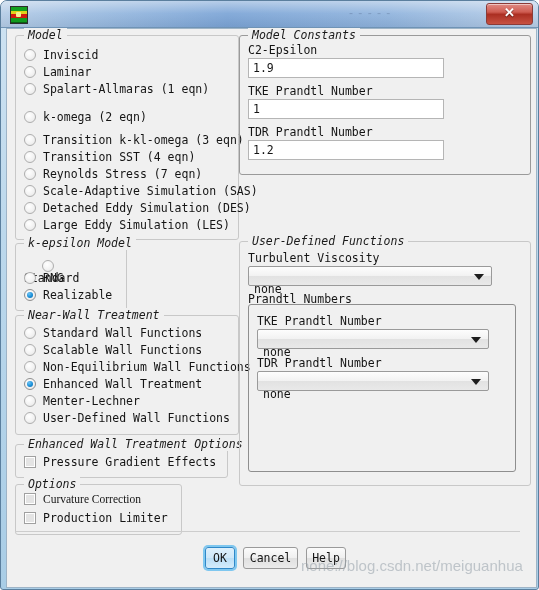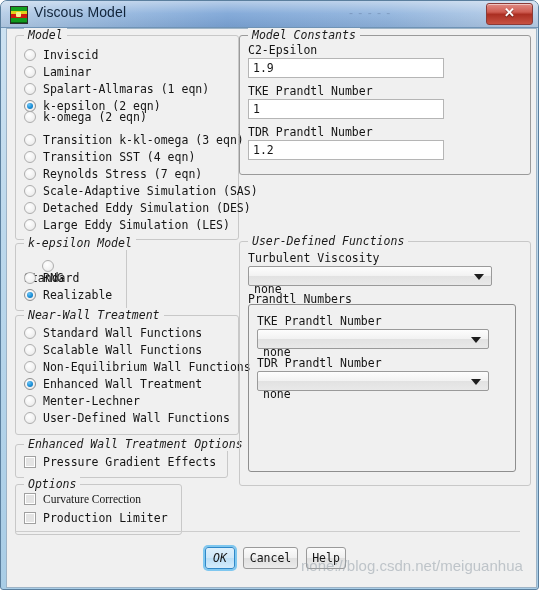--- a/index.html
+++ b/index.html
@@ -240,21 +240,20 @@
     background: linear-gradient(to bottom, #fbfbfb 0%, #f0f0f0 48%, #e0e0e0 52%, #ebebeb 100%);
     text-align: center;
     font-size: 11.5px;
     color: #141414;
     line-height: 20px;
   }
   .btn.focus {
     border: 1px solid #2f88c8;
     box-shadow: 0 0 0 2px #7fc7ef;
     background: linear-gradient(to bottom, #ddeffb 0%, #cfe8f9 48%, #bcdff6 52%, #d4ecfb 100%);
-    font-style: italic;
   }
   #watermark {
     position: absolute;
     left: 300px; top: 556px;
     font-family: "Liberation Sans", sans-serif;
     font-size: 15px;
     color: rgba(150,160,170,0.55);
     white-space: nowrap;
   }
 </style>
@@ -265,21 +264,20 @@
 
   <div id="titlebar">
     <div id="titlebar-inner"></div>
     <div id="win-icon">
       <div class="band b1"></div>
       <div class="band b2"></div>
       <div class="band b3"></div>
       <div class="band b4"></div>
       <div class="dot"></div>
     </div>
-    <div id="win-title">Viscous Model</div>
     <div id="ghost-text">- - - - -</div>
     <div id="close-btn">
       <div class="x">✕</div>
     </div>
   </div>
 
   <div id="client">
 
     <div class="group" id="g-model" style="left:8px; top:6px; width:222px; height:203px;">
       <div class="g-title">Model</div>
@@ -287,24 +285,20 @@
         <span class="radio"></span>
         <span class="lbl">Inviscid</span>
       </div>
       <div class="radio-row" style="top:27px;">
         <span class="radio"></span>
         <span class="lbl">Laminar</span>
       </div>
       <div class="radio-row" style="top:44px;">
         <span class="radio"></span>
         <span class="lbl">Spalart-Allmaras (1 eqn)</span>
-      </div>
-      <div class="radio-row" style="top:61px;">
-        <span class="radio sel"></span>
-        <span class="lbl">k-epsilon (2 eqn)</span>
       </div>
       <div class="radio-row" style="top:72px;">
         <span class="radio"></span>
         <span class="lbl">k-omega (2 eqn)</span>
       </div>
       <div class="radio-row" style="top:95px;">
         <span class="radio"></span>
         <span class="lbl">Transition k-kl-omega (3 eqn)</span>
       </div>
       <div class="radio-row" style="top:112px;">

